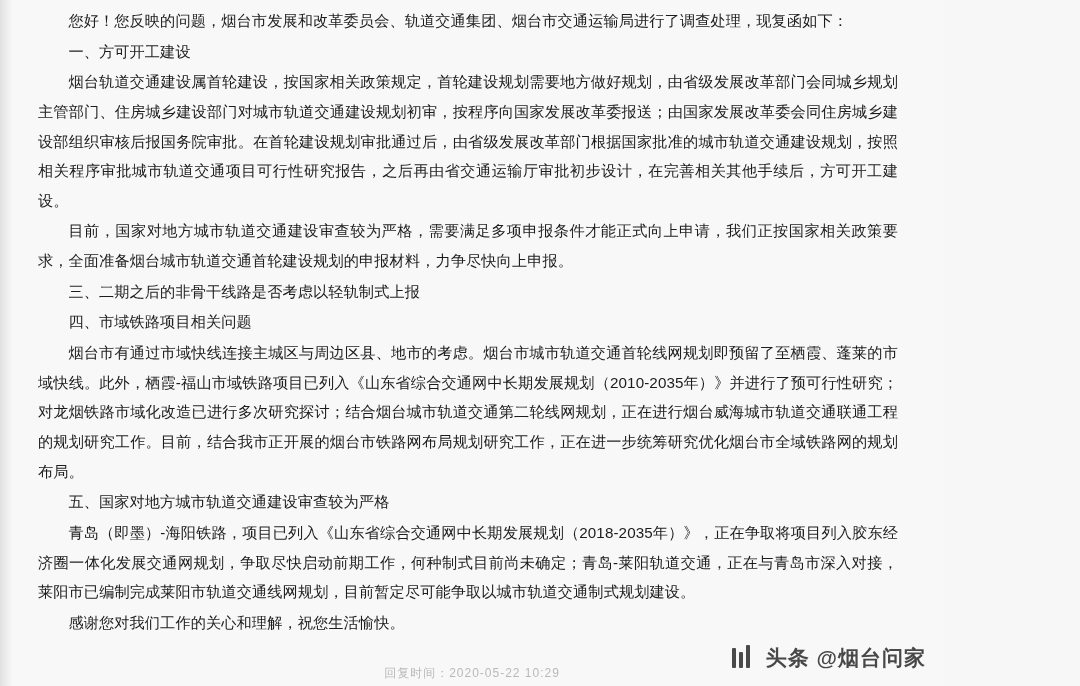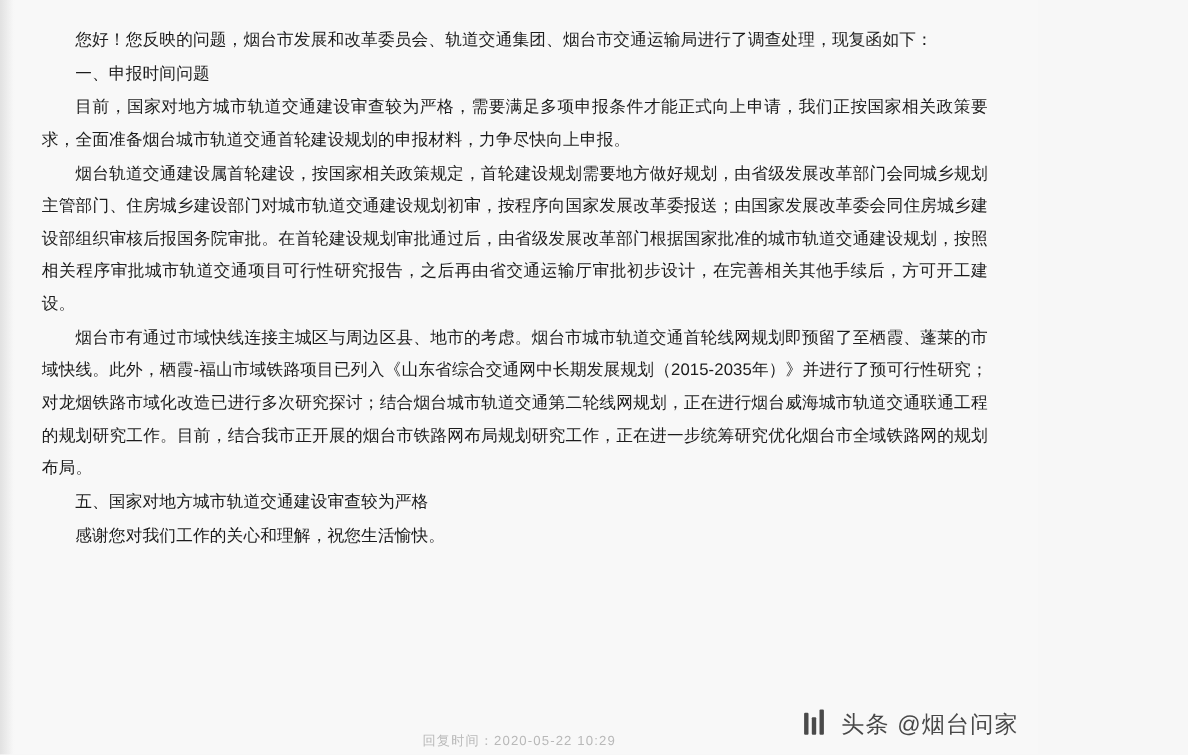--- a/index.html
+++ b/index.html
@@ -13,21 +13,21 @@
     font-family: "Liberation Sans", sans-serif;
     color: #222;
     position: relative;
     overflow: hidden;
   }
   .page {
     position: relative;
     width: 944px;
     height: 686px;
     box-sizing: border-box;
-    padding: 22px 46px 0 38px;
+    padding: 6px 46px 0 38px;
     background: linear-gradient(to right, #f2f2f2 0px, #f8f8f8 14px, #f8f8f8 100%);
   }
   .doc {
     font-size: 15.2px;
     line-height: 1.95;
     color: #1c1c1c;
     letter-spacing: 0.1px;
   }
   .doc p {
     margin: 0 0 1px 0;
@@ -59,21 +59,21 @@
     position: absolute;
     background: #3c3c3c;
     border-radius: 1px;
   }
   .wm-logo .b1 { left: 2px;  top: 3px;  width: 4px; height: 20px; }
   .wm-logo .b2 { left: 9px;  top: 7px;  width: 4px; height: 16px; }
   .wm-logo .b3 { left: 16px; top: 0px;  width: 4px; height: 23px; }
   .wm-text {
     font-size: 21px;
     color: #3a3a3a;
-    font-weight: normal;
+    font-weight: bold;
     letter-spacing: 1px;
   }
   .timestamp {
     position: absolute;
     left: 50%;
     transform: translateX(-50%);
     bottom: 4px;
     font-size: 12px;
     color: #b9b9b9;
     letter-spacing: 1px;
@@ -90,25 +90,28 @@
   }
 </style>
 </head>
 <body>
 
 <div class="page">
   <div class="edge-shadow"></div>
 
   <div class="doc">
     <p class="indent">您好！您反映的问题，烟台市发展和改革委员会、轨道交通集团、烟台市交通运输局进行了调查处理，现复函如下：</p>
-    <p class="heading">一、申报时间问题</p>
+    <p class="heading">一、方可开工建设</p>
+    <p class="indent">烟台轨道交通建设属首轮建设，按国家相关政策规定，首轮建设规划需要地方做好规划，由省级发展改革部门会同城乡规划主管部门、住房城乡建设部门对城市轨道交通建设规划初审，按程序向国家发展改革委报送；由国家发展改革委会同住房城乡建设部组织审核后报国务院审批。在首轮建设规划审批通过后，由省级发展改革部门根据国家批准的城市轨道交通建设规划，按照相关程序审批城市轨道交通项目可行性研究报告，之后再由省交通运输厅审批初步设计，在完善相关其他手续后，方可开工建设。</p>
     <p class="indent">目前，国家对地方城市轨道交通建设审查较为严格，需要满足多项申报条件才能正式向上申请，我们正按国家相关政策要求，全面准备烟台城市轨道交通首轮建设规划的申报材料，力争尽快向上申报。</p>
-    <p class="indent">烟台轨道交通建设属首轮建设，按国家相关政策规定，首轮建设规划需要地方做好规划，由省级发展改革部门会同城乡规划主管部门、住房城乡建设部门对城市轨道交通建设规划初审，按程序向国家发展改革委报送；由国家发展改革委会同住房城乡建设部组织审核后报国务院审批。在首轮建设规划审批通过后，由省级发展改革部门根据国家批准的城市轨道交通建设规划，按照相关程序审批城市轨道交通项目可行性研究报告，之后再由省交通运输厅审批初步设计，在完善相关其他手续后，方可开工建设。</p>
-    <p class="indent">烟台市有通过市域快线连接主城区与周边区县、地市的考虑。烟台市城市轨道交通首轮线网规划即预留了至栖霞、蓬莱的市域快线。此外，栖霞-福山市域铁路项目已列入《山东省综合交通网中长期发展规划（2015-2035年）》并进行了预可行性研究；对龙烟铁路市域化改造已进行多次研究探讨；结合烟台城市轨道交通第二轮线网规划，正在进行烟台威海城市轨道交通联通工程的规划研究工作。目前，结合我市正开展的烟台市铁路网布局规划研究工作，正在进一步统筹研究优化烟台市全域铁路网的规划布局。</p>
+    <p class="heading">三、二期之后的非骨干线路是否考虑以轻轨制式上报</p>
+    <p class="heading">四、市域铁路项目相关问题</p>
+    <p class="indent">烟台市有通过市域快线连接主城区与周边区县、地市的考虑。烟台市城市轨道交通首轮线网规划即预留了至栖霞、蓬莱的市域快线。此外，栖霞-福山市域铁路项目已列入《山东省综合交通网中长期发展规划（2010-2035年）》并进行了预可行性研究；对龙烟铁路市域化改造已进行多次研究探讨；结合烟台城市轨道交通第二轮线网规划，正在进行烟台威海城市轨道交通联通工程的规划研究工作。目前，结合我市正开展的烟台市铁路网布局规划研究工作，正在进一步统筹研究优化烟台市全域铁路网的规划布局。</p>
     <p class="heading">五、国家对地方城市轨道交通建设审查较为严格</p>
+    <p class="indent">青岛（即墨）-海阳铁路，项目已列入《山东省综合交通网中长期发展规划（2018-2035年）》，正在争取将项目列入胶东经济圈一体化发展交通网规划，争取尽快启动前期工作，何种制式目前尚未确定；青岛-莱阳轨道交通，正在与青岛市深入对接，莱阳市已编制完成莱阳市轨道交通线网规划，目前暂定尽可能争取以城市轨道交通制式规划建设。</p>
     <p class="indent">感谢您对我们工作的关心和理解，祝您生活愉快。</p>
   </div>
 
   <div class="watermark">
     <span class="wm-logo">
       <span class="bar b1"></span>
       <span class="bar b2"></span>
       <span class="bar b3"></span>
     </span>
     <span class="wm-text">头条 @烟台问家</span>

